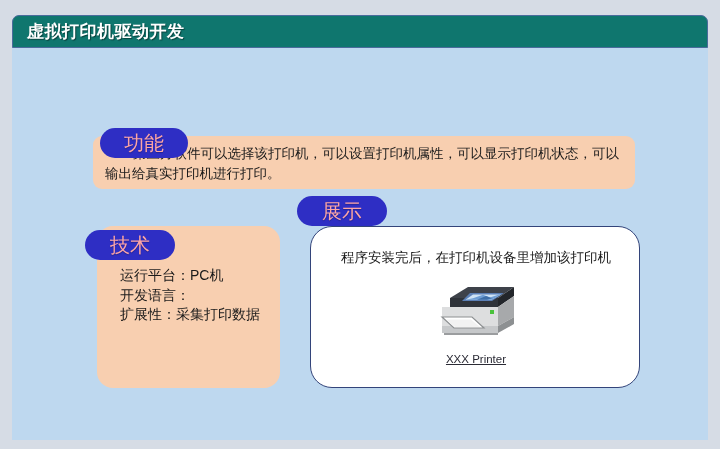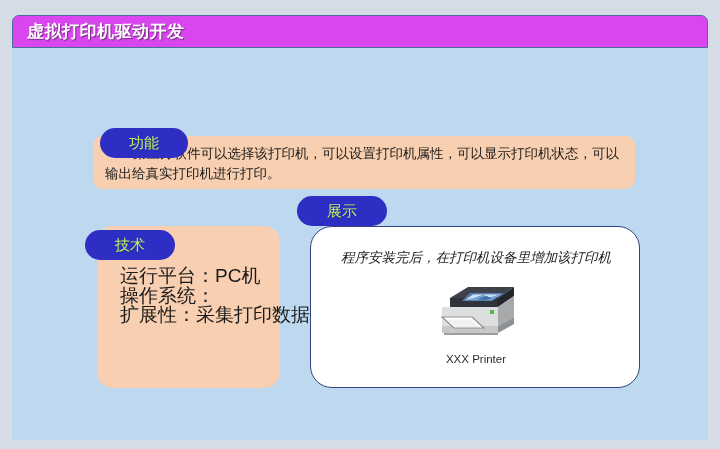--- a/index.html
+++ b/index.html
@@ -23,21 +23,21 @@
     height: 425px;
   }
 
   
   .title-bar {
     position: absolute;
     left: 0;
     top: 0;
     width: 696px;
     height: 33px;
-    background: #d946ef;
+    background: #0f766e;
     border: 1px solid #4a6b9c;
     border-top-left-radius: 7px;
     border-top-right-radius: 7px;
     box-sizing: border-box;
     overflow: hidden;
   }
   .title-text {
     position: absolute;
     left: 14px;
     top: 4px;
@@ -56,23 +56,23 @@
     top: 33px;
     width: 696px;
     height: 392px;
     background: #bed8ef;
   }
 
   
   .pill {
     position: absolute;
     background: #2e2ec4;
-    color: #bef264;
+    color: #fca5a5;
     border-radius: 16px;
-    font-size: 15px;
+    font-size: 20px;
     line-height: 30px;
     text-align: center;
     height: 30px;
     z-index: 5;
     text-shadow: 0 1px 1px rgba(0,0,0,0.25);
     white-space: nowrap;
   }
 
   
   .func-box {
@@ -113,21 +113,21 @@
   }
   .tech-pill {
     left: 73px;
     top: 182px;
     width: 90px;
   }
   .tech-list {
     position: absolute;
     left: 23px;
     top: 40px;
-    font-size: 19px;
+    font-size: 14px;
     line-height: 19.5px;
     color: #1a1a1a;
   }
   .tech-list div {
     white-space: nowrap;
   }
 
   
   .show-box {
     position: absolute;
@@ -147,38 +147,38 @@
   }
   .show-caption {
     position: absolute;
     left: 0;
     top: 22px;
     width: 330px;
     text-align: center;
     font-size: 13.5px;
     color: #1a1a1a;
     white-space: nowrap;
-    font-style: italic;
   }
   .printer-wrap {
     position: absolute;
     left: 0;
     top: 54px;
     width: 330px;
     text-align: center;
   }
   .printer-name {
     position: absolute;
     left: 0;
     top: 126px;
     width: 330px;
     text-align: center;
     font-size: 11.5px;
     color: #2b2b35;
     white-space: nowrap;
+    text-decoration: underline;
   }
 </style>
 </head>
 <body>
 
 <div id="slide">
 
   <div class="title-bar">
     <div class="title-text">虚拟打印机驱动开发</div>
   </div>
@@ -186,21 +186,21 @@
   <div class="canvas">
 
     <div class="func-box">
       <div class="func-text">第三方软件可以选择该打印机，可以设置打印机属性，可以显示打印机状态，可以输出给真实打印机进行打印。</div>
     </div>
     <div class="pill func-pill">功能</div>
 
     <div class="tech-box">
       <div class="tech-list">
         <div>运行平台：PC机</div>
-        <div>操作系统：</div>
+        <div>开发语言：</div>
         <div>扩展性：采集打印数据</div>
       </div>
     </div>
     <div class="pill tech-pill">技术</div>
 
     <div class="show-box">
       <div class="show-caption">程序安装完后，在打印机设备里增加该打印机</div>
       <div class="printer-wrap">
         <svg width="96" height="70" viewBox="0 0 96 70">
 

